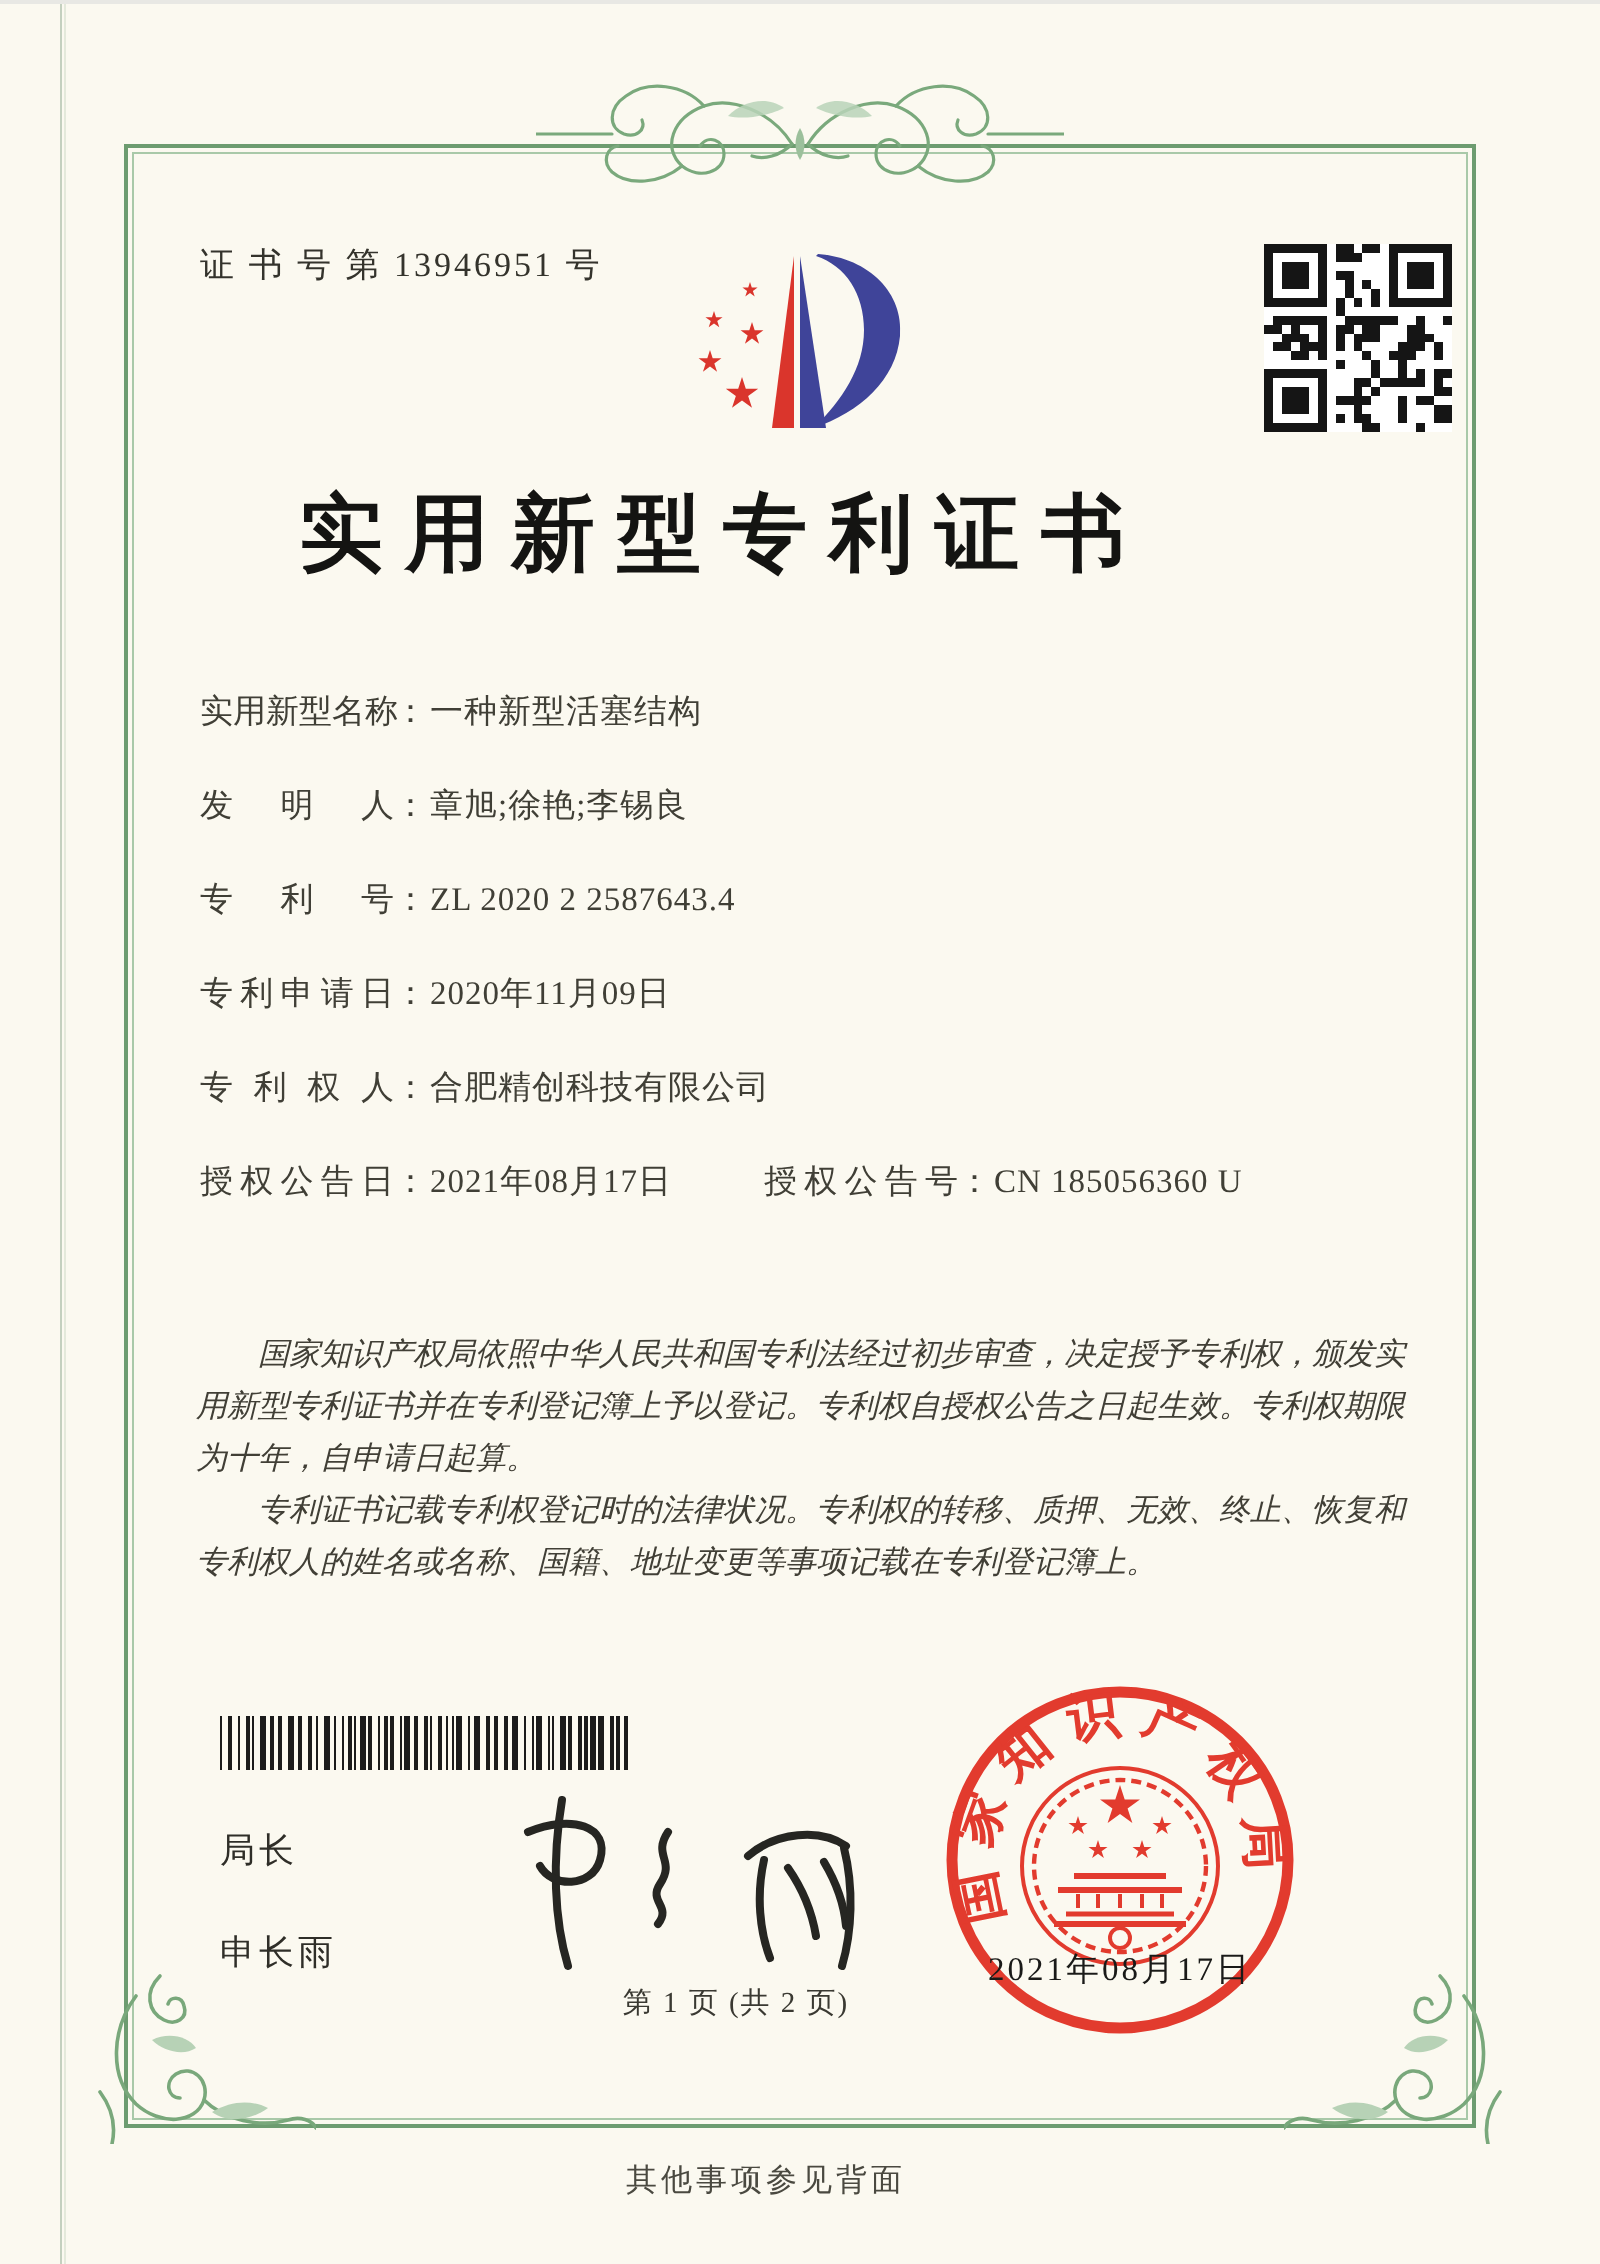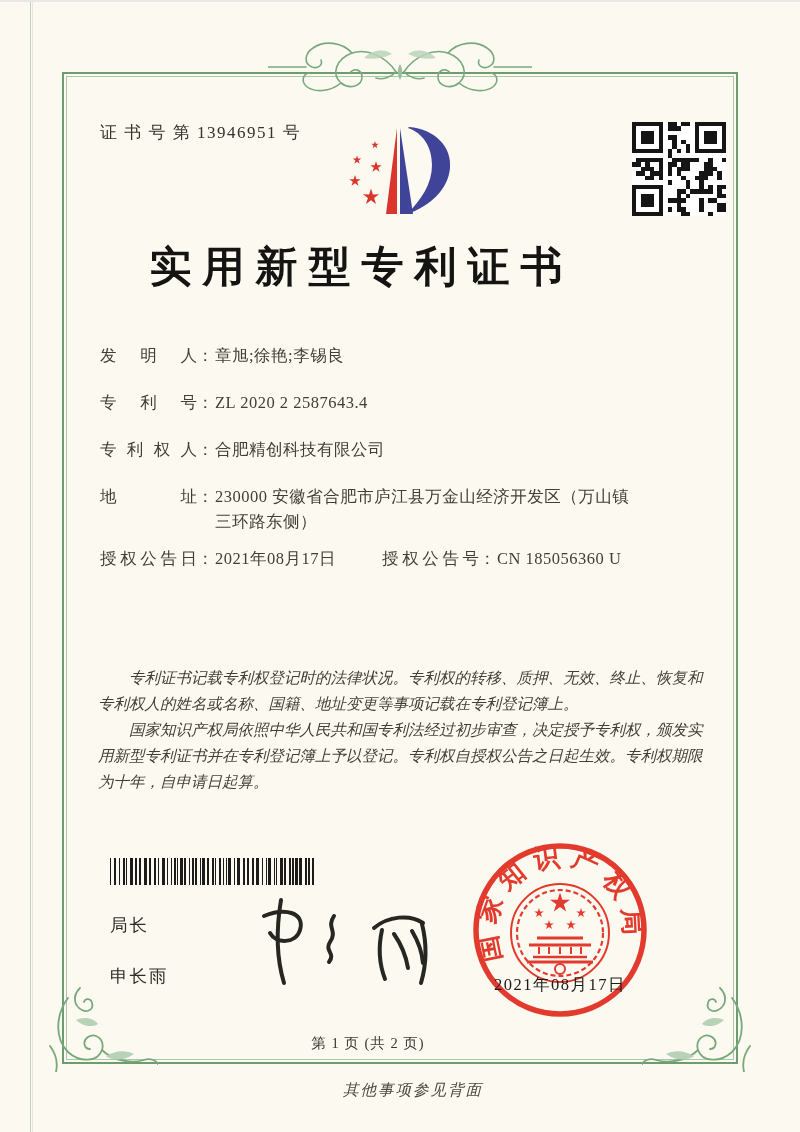--- a/index.html
+++ b/index.html
@@ -31,24 +31,24 @@
         color:#413f36;font-style:italic;}
   .paras p{margin:0;text-indent:2em;}
   .barcode{position:absolute;left:110px;top:856px;}
   .signer{position:absolute;left:110px;font-size:17.5px;color:#2f2e28;letter-spacing:2px;text-align:center;}
   .signer.t1{top:911px;}
   .signer.t2{top:962px;}
   .autograph{position:absolute;left:226px;top:884px;}
   .seal{position:absolute;left:471px;top:839px;}
   .sealdate{position:absolute;left:471px;top:972px;width:178px;text-align:center;
         font-size:16.5px;color:#1a1a18;letter-spacing:1.5px;z-index:3;}
-  .pageno{position:absolute;left:0;width:736px;top:1032px;text-align:center;
+  .pageno{position:absolute;left:0;width:736px;top:990px;text-align:center;
         font-size:14.5px;color:#3a3932;letter-spacing:1px;}
   .note{position:absolute;left:0;width:766px;top:1078px;text-align:center;
-        font-size:15.5px;color:#4a4940;font-style:italic;letter-spacing:2px;padding-left:30px;}
+        font-size:15.5px;color:#4a4940;letter-spacing:2px;}
 </style>
 </head>
 <body>
 
 <div class="page">
 
   <div class="edge-line"></div>
   <div class="frame"></div>
 
   <svg class="top-ornament" width="264" height="62" viewBox="0 0 264 62">
@@ -224,39 +224,42 @@
         <rect x="0" y="14" width="7" height="7"></rect>
         <rect x="1" y="15" width="5" height="5" fill="#ffffff"></rect>
         <rect x="2" y="16" width="3" height="3"></rect>
       </g>
   </svg>
 
   <div class="title">实用新型专利证书</div>
 
   <div class="fields">
     <div class="frow">
+      <span class="flabel">实用新型名称</span><span class="fcolon">：</span><span class="fvalue">一种新型活塞结构</span>
+    </div>
+    <div class="frow">
       <span class="flabel">发明人</span><span class="fcolon">：</span><span class="fvalue">章旭;徐艳;李锡良</span>
     </div>
     <div class="frow">
       <span class="flabel">专利号</span><span class="fcolon">：</span><span class="fvalue">ZL 2020 2 2587643.4</span>
     </div>
     <div class="frow">
+      <span class="flabel">专利申请日</span><span class="fcolon">：</span><span class="fvalue">2020年11月09日</span>
+    </div>
+    <div class="frow">
       <span class="flabel">专利权人</span><span class="fcolon">：</span><span class="fvalue">合肥精创科技有限公司</span>
     </div>
-    <div class="frow addr">
-      <span class="flabel">地址</span><span class="fcolon">：</span><span class="fvalue"><span>230000 安徽省合肥市庐江县万金山经济开发区（万山镇</span><br><span>三环路东侧）</span></span>
-    </div>
     <div class="frow">
       <span class="flabel">授权公告日</span><span class="fcolon">：</span><span class="fvalue">2021年08月17日</span><span class="flabel pair2">授权公告号</span><span class="fcolon">：</span><span class="fvalue">CN 185056360 U</span>
     </div>
   </div>
 
   <div class="paras">
+    <p>国家知识产权局依照中华人民共和国专利法经过初步审查，决定授予专利权，颁发实用新型专利证书并在专利登记簿上予以登记。专利权自授权公告之日起生效。专利权期限为十年，自申请日起算。</p>
     <p>专利证书记载专利权登记时的法律状况。专利权的转移、质押、无效、终止、恢复和专利权人的姓名或名称、国籍、地址变更等事项记载在专利登记簿上。</p>
-    <p>国家知识产权局依照中华人民共和国专利法经过初步审查，决定授予专利权，颁发实用新型专利证书并在专利登记簿上予以登记。专利权自授权公告之日起生效。专利权期限为十年，自申请日起算。</p>
   </div>
 
   <svg class="barcode" width="205" height="27" viewBox="0 0 205 27" shape-rendering="crispEdges">
     <g id="bc-bars" fill="#1b1b1b">
         <rect x="0" y="0" width="1" height="27"></rect>
         <rect x="4" y="0" width="2" height="27"></rect>
         <rect x="9" y="0" width="1" height="27"></rect>
         <rect x="13" y="0" width="2" height="27"></rect>
         <rect x="16" y="0" width="1" height="27"></rect>
         <rect x="20" y="0" width="3" height="27"></rect>

